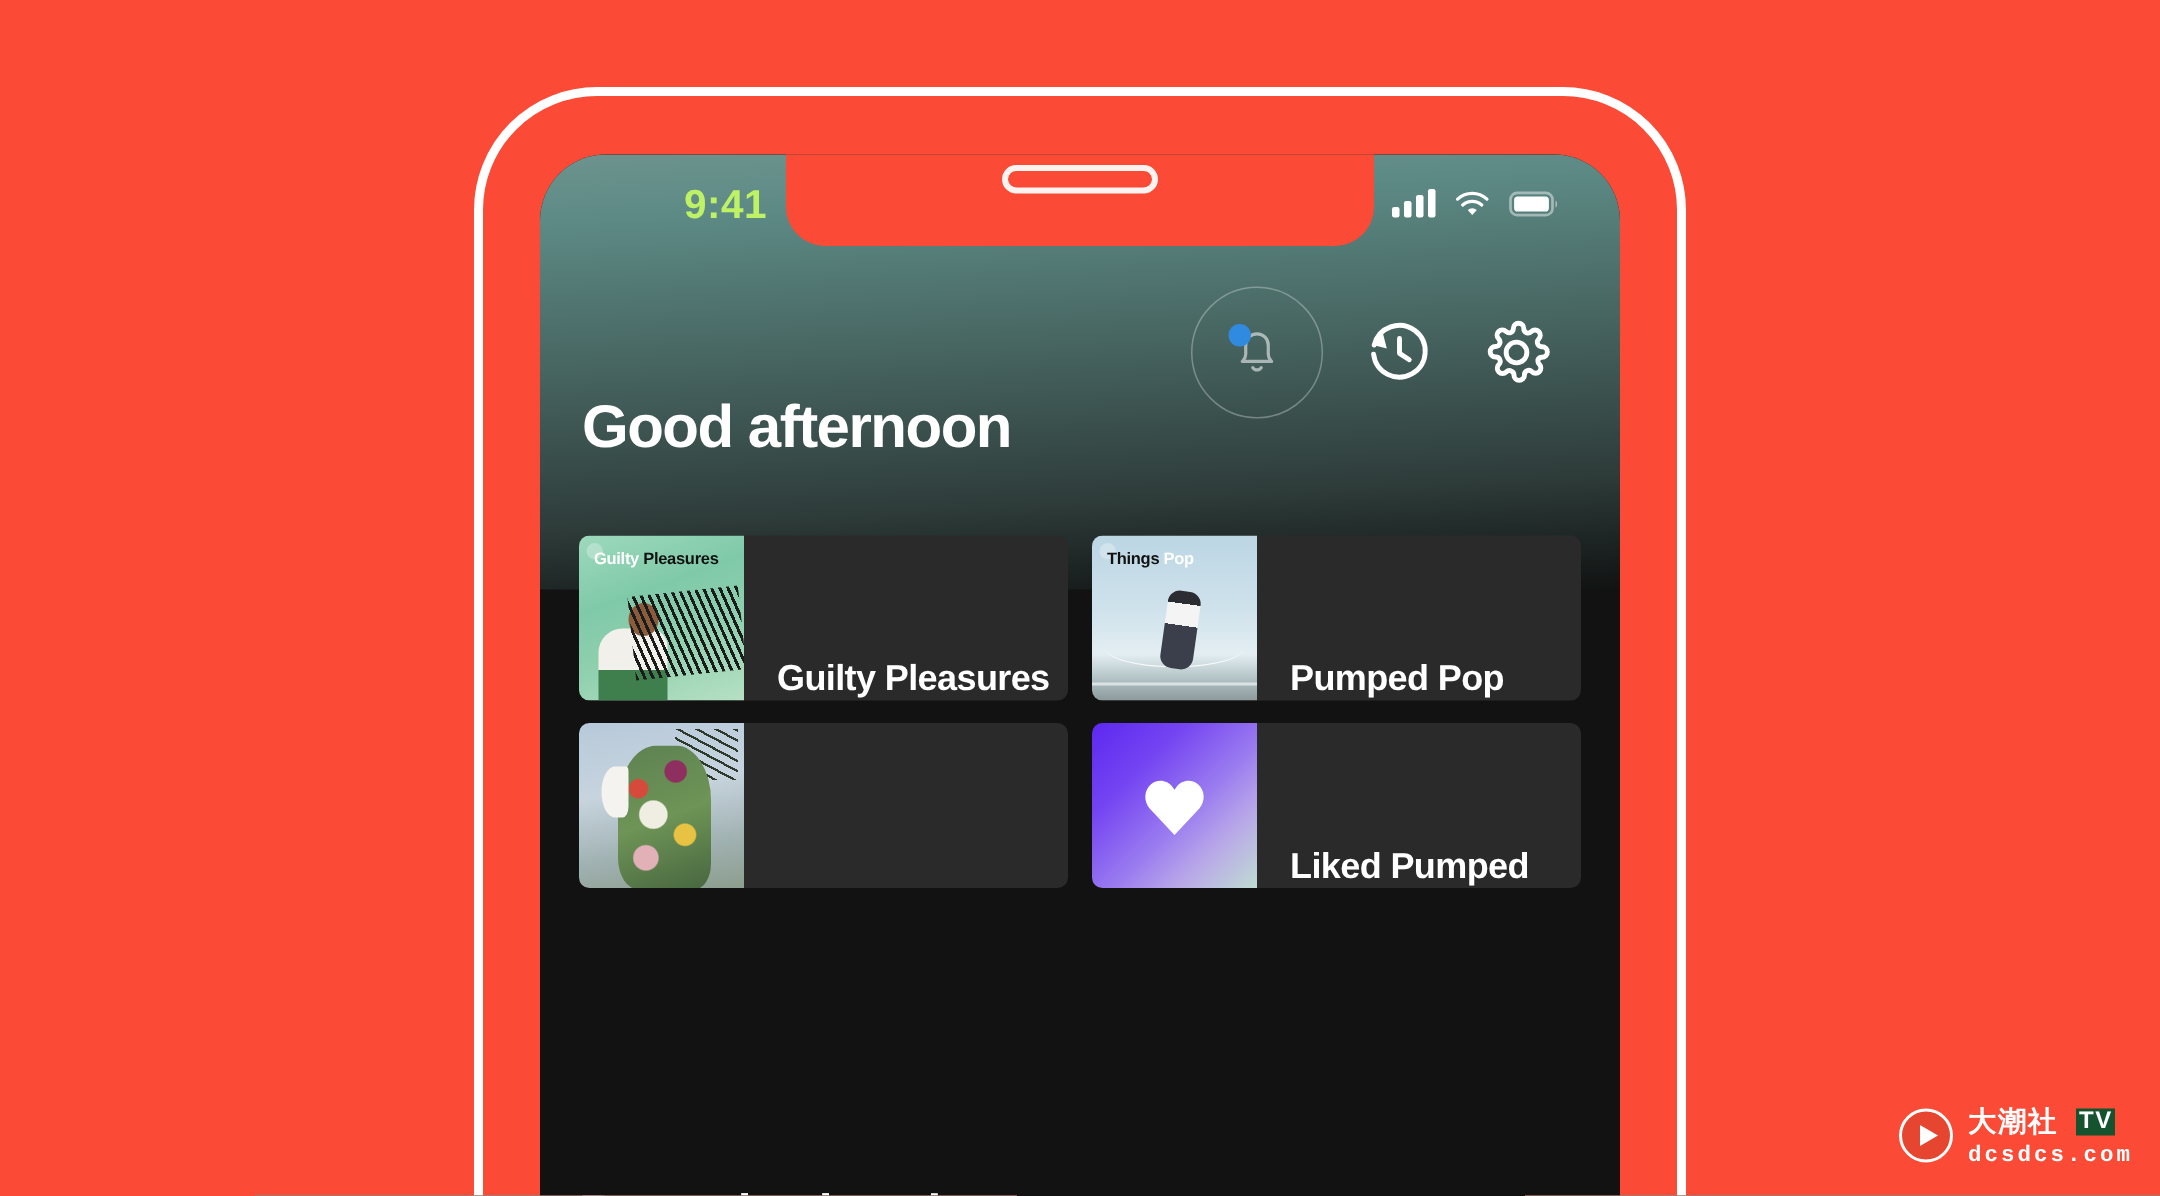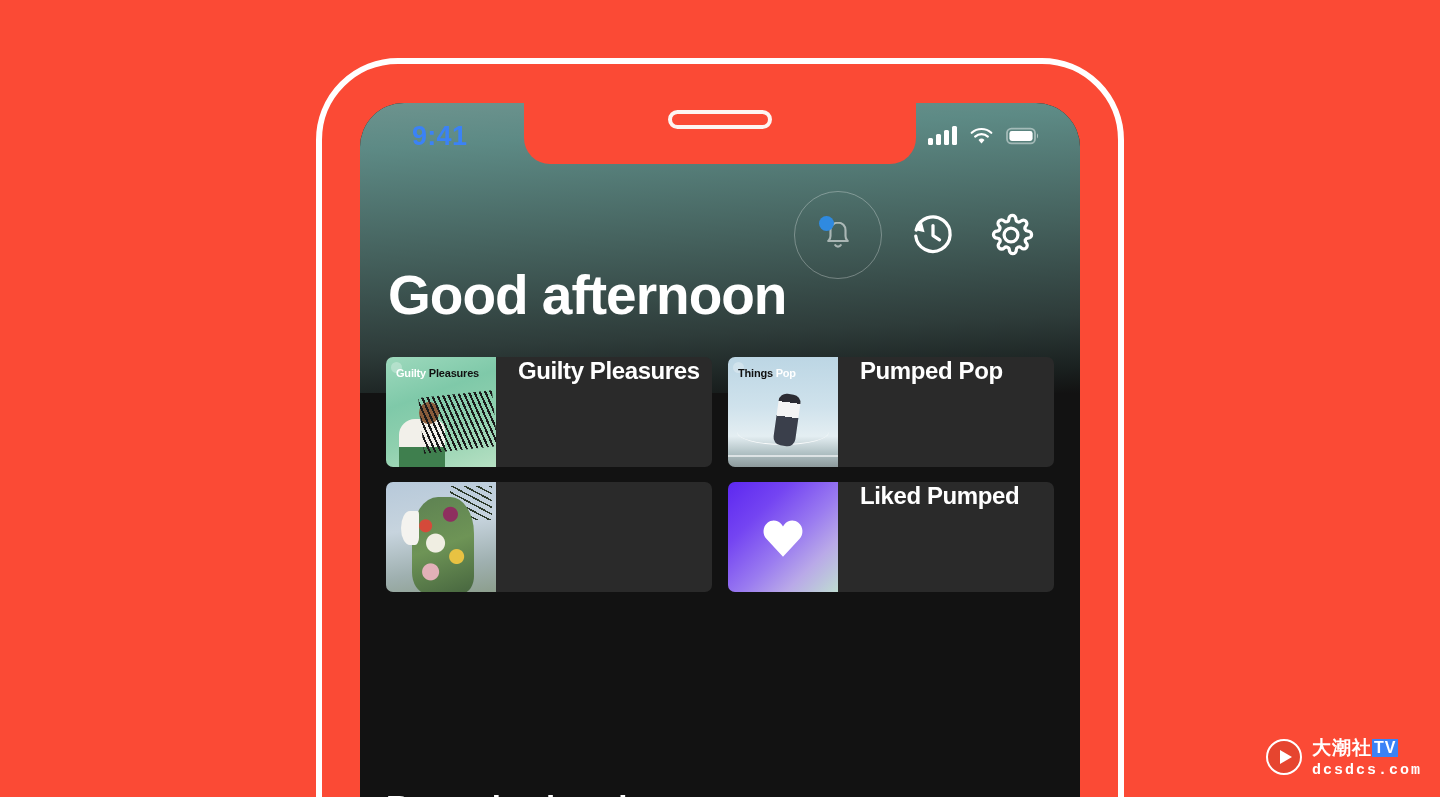--- a/index.html
+++ b/index.html
@@ -81,26 +81,27 @@
     width: 100%;
     height: 62px;
     z-index: 14;
     display: flex;
     align-items: center;
     justify-content: space-between;
     padding: 0 40px 0 52px;
     pointer-events: none;
   }
   #status-time {
-    color: #3b82f6;
+    color: #bef264;
     font-size: 27px;
     font-weight: bold;
     letter-spacing: 0.3px;
     line-height: 1;
     margin-top: 4px;
+    margin-left: 44px;
   }
   #status-icons {
     display: flex;
     align-items: center;
     gap: 12px;
     margin-top: 4px;
   }
   .sig-bars { display: flex; align-items: flex-end; gap: 3px; height: 18px; }
   .sig-bars i { display: block; width: 5px; background: #fff; border-radius: 1.5px; }
   .sig-bars i:nth-child(1) { height: 7px; }
@@ -143,38 +144,38 @@
     left: 0; top: 0;
     width: 100%; height: 100%;
     z-index: 5;
   }
 
   #greeting {
     position: absolute;
     left: 28px;
     top: 160px;
     color: #ffffff;
-    font-size: 55px;
+    font-size: 40px;
     font-weight: bold;
     letter-spacing: -1px;
   }
 
   #card-grid {
     position: absolute;
     left: 26px;
     top: 254px;
     width: 668px;
     display: grid;
     grid-template-columns: 1fr 1fr;
     gap: 15px 16px;
   }
 
   .card {
     display: flex;
-    align-items: flex-start;
+    align-items: flex-end;
     background: #2a2a2a;
     border-radius: 7px;
     height: 110px;
     overflow: hidden;
   }
   .card-art {
     width: 110px; height: 110px;
     flex: 0 0 110px;
     position: relative;
     overflow: hidden;
@@ -376,24 +377,24 @@
   }
   #wm-play::after {
     content: "";
     width: 0; height: 0;
     border-left: 12px solid #ffffff;
     border-top: 7px solid transparent;
     border-bottom: 7px solid transparent;
     margin-left: 4px;
   }
   #wm-text { display: flex; flex-direction: column; gap: 1px; }
-  #wm-line1 { display: flex; align-items: center; gap: 0; text-align: center; }
+  #wm-line1 { display: flex; align-items: center; gap: 12px; text-align: center; }
   #wm-cn { color: #ffffff; font-size: 19px; font-weight: bold; letter-spacing: 1px; }
   #wm-tv {
-    background: #3b82f6; color: #ffffff;
+    background: #14532d; color: #ffffff;
     font-size: 16px; font-weight: bold;
     padding: 0 2px; letter-spacing: 1px;
   }
   #wm-url {
     color: #ffffff; font-size: 15px; font-weight: bold;
     letter-spacing: 2px;
     font-family: "Liberation Mono", monospace;
   }
 </style>
 </head>

